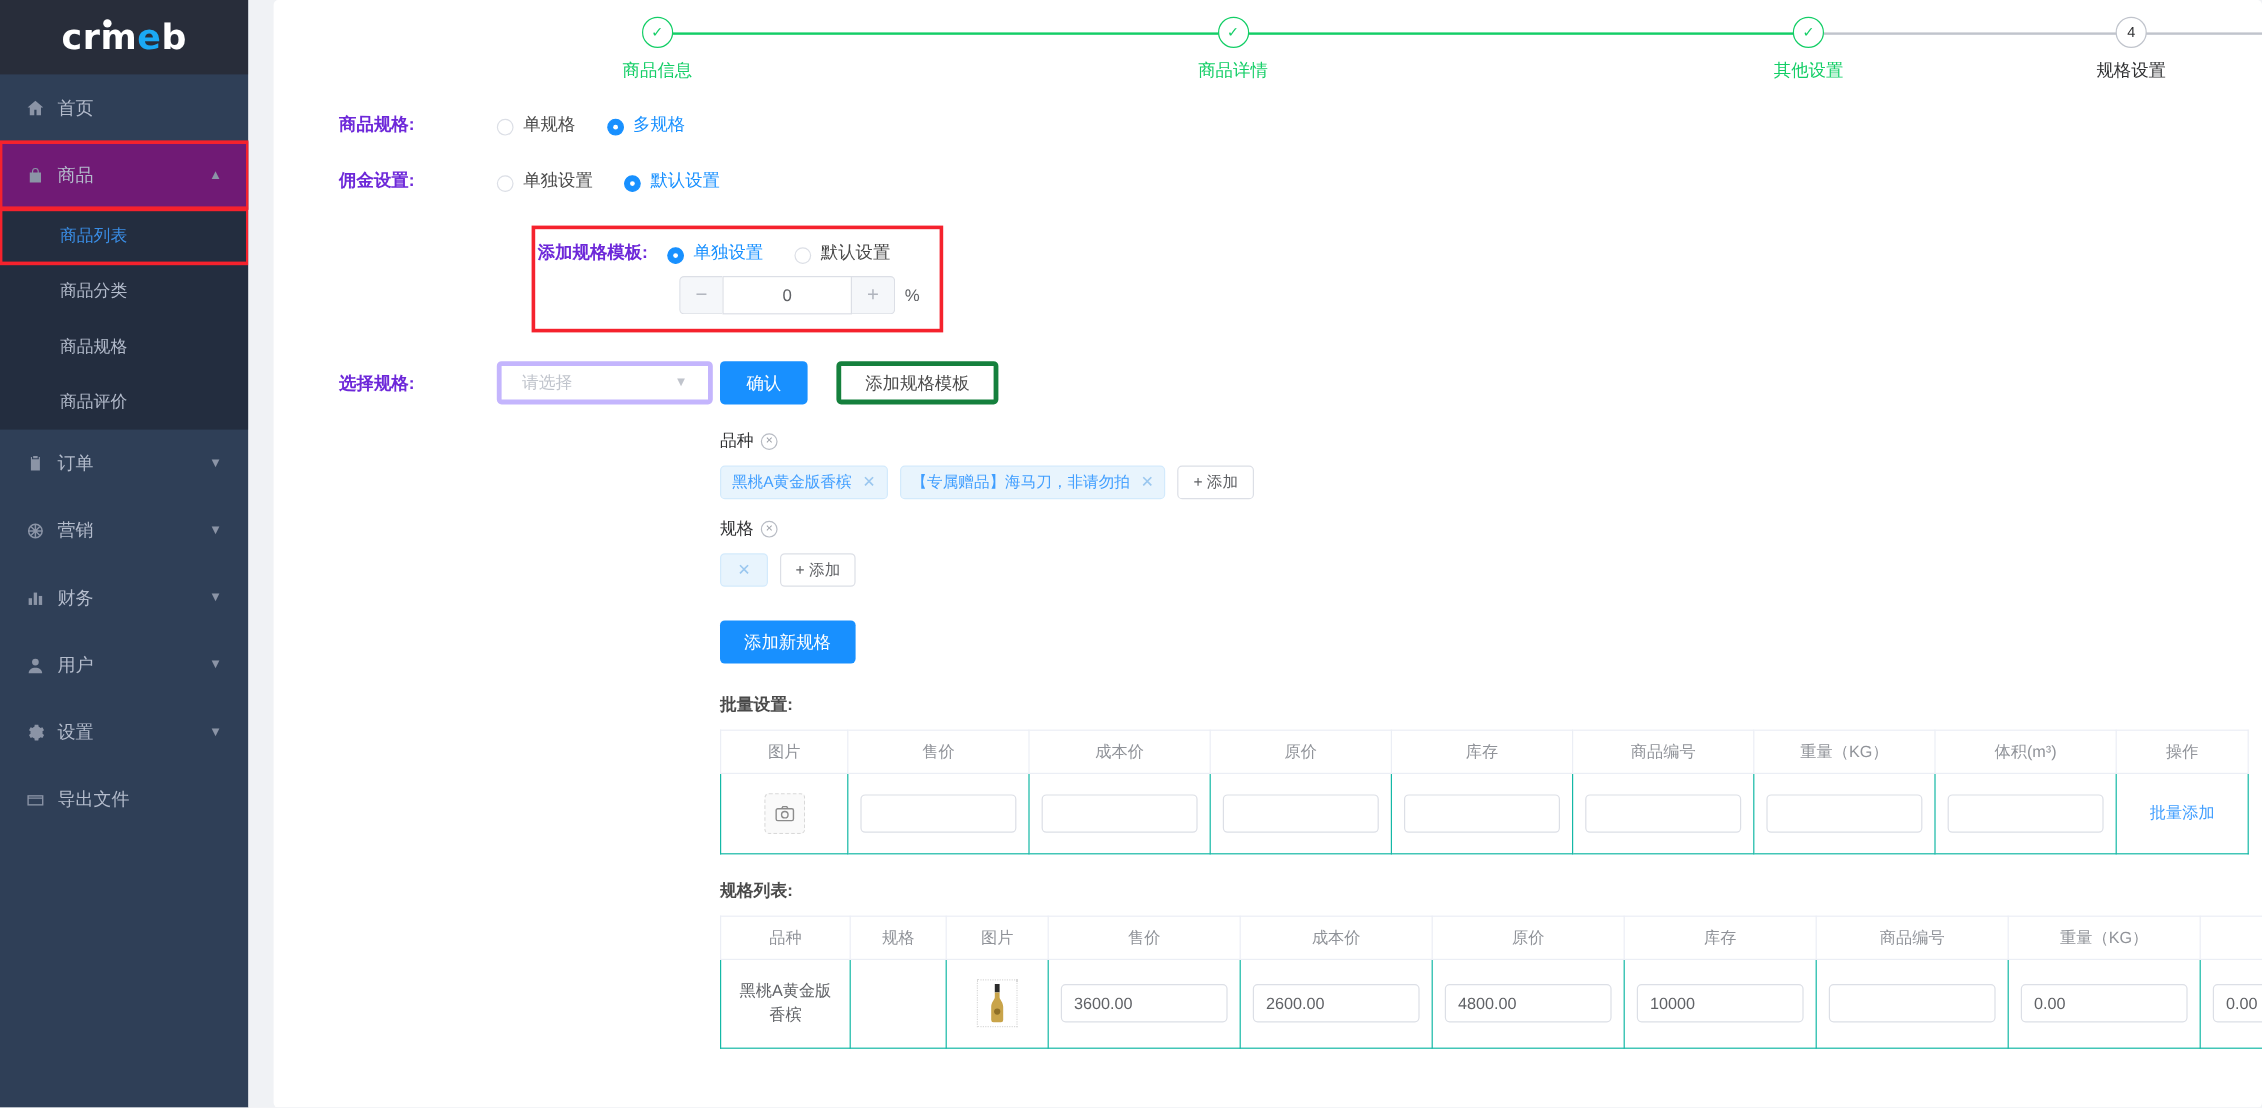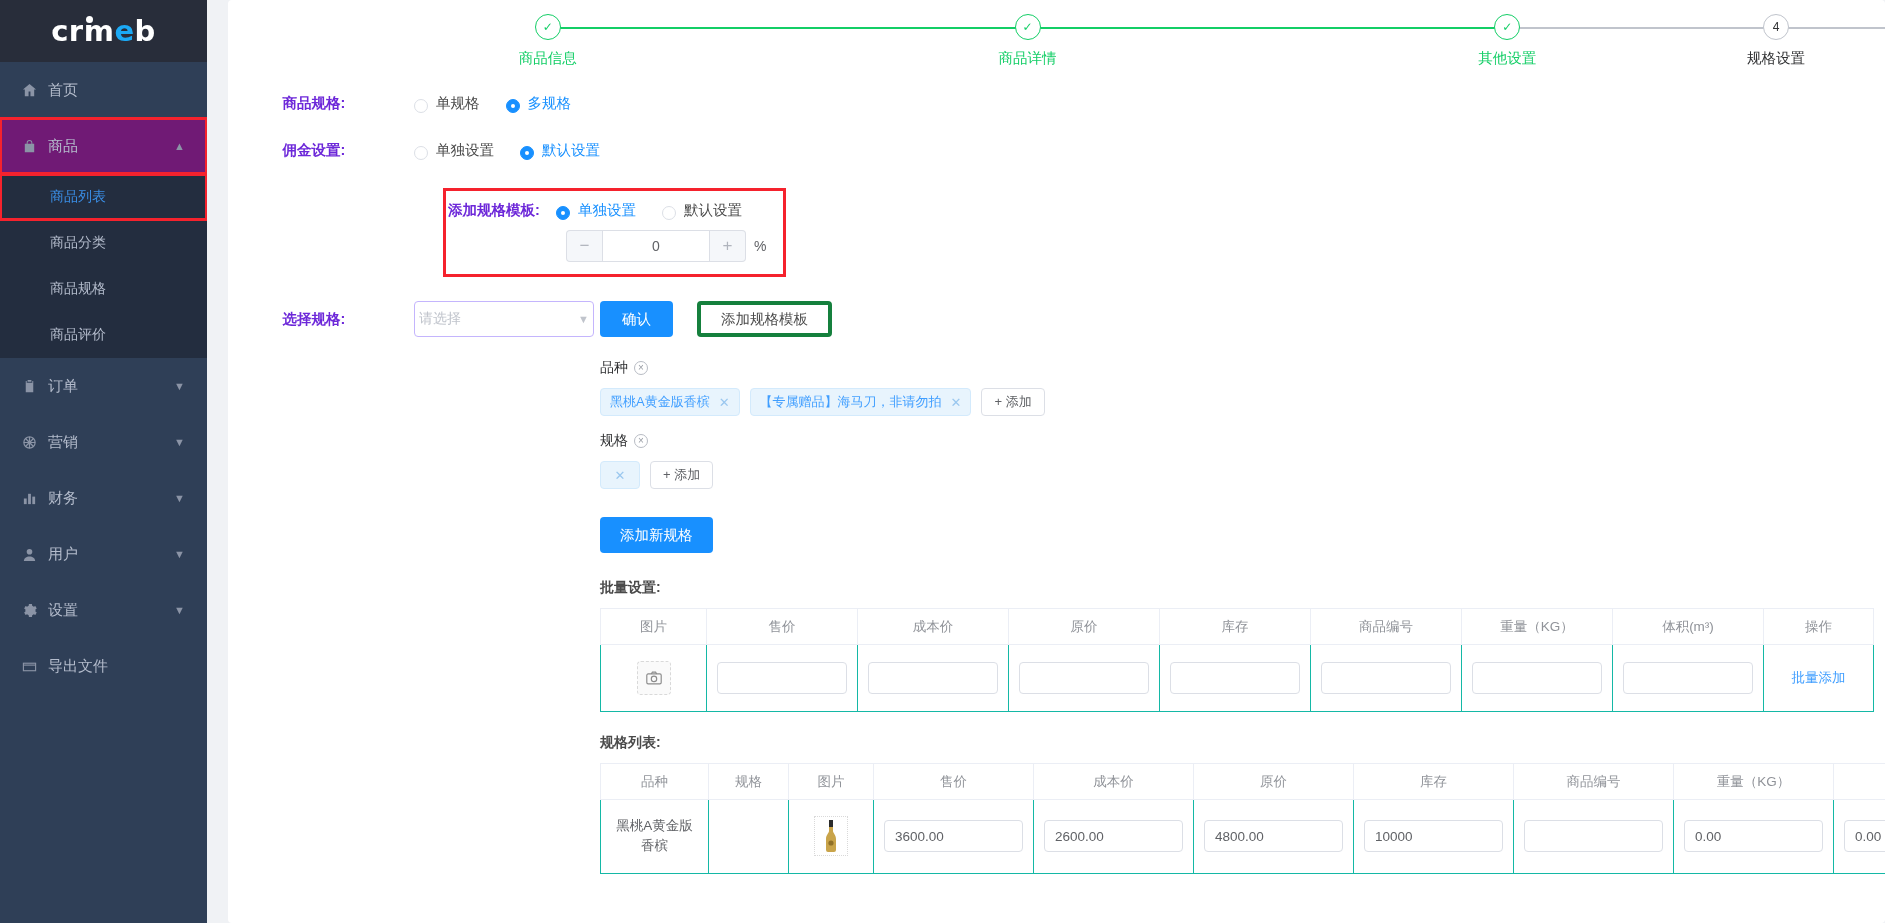--- a/index.html
+++ b/index.html
@@ -124,23 +124,23 @@
   .stp-btn.right { border-radius: 0 4px 4px 0; border-left: none; }
   .stp-input {
     width: 108px; height: 32px; border: 1px solid #dcdfe6; background:#fff;
     text-align: center; font-size: 14px; color:#606266; outline:none;
     font-family: "Liberation Sans", sans-serif;
   }
   .pct { margin-left: 8px; font-size: 14px; color:#606266; }
 
   
   .select-box {
-    width: 180px; height: 36px; border: 1px solid #c4b5fd; border-radius:4px;
+    width: 180px; height: 36px; border: 4px solid #c4b5fd; border-radius:4px;
     background: #fff; display: flex; align-items: center; justify-content: space-between;
-    padding: 0 4px; font-size: 14px; color: #c0c4cc; cursor: pointer;
+    padding: 0 17px; font-size: 14px; color: #c0c4cc; cursor: pointer;
   }
   .select-box .chev-d { color:#c0c4cc; font-size: 11px; }
   .btn-primary {
     background: #1890ff; color: #fff; border: none; border-radius: 4px;
     height: 36px; padding: 0 22px; font-size: 14.5px; cursor: pointer;
     font-family: "Liberation Sans", sans-serif;
   }
   .btn-default {
     background: #fff; color: #4a4a4a; border: 4px solid #15803d; border-radius: 4px;
     height: 36px; padding: 0 20px; font-size: 14.5px; cursor: pointer;

